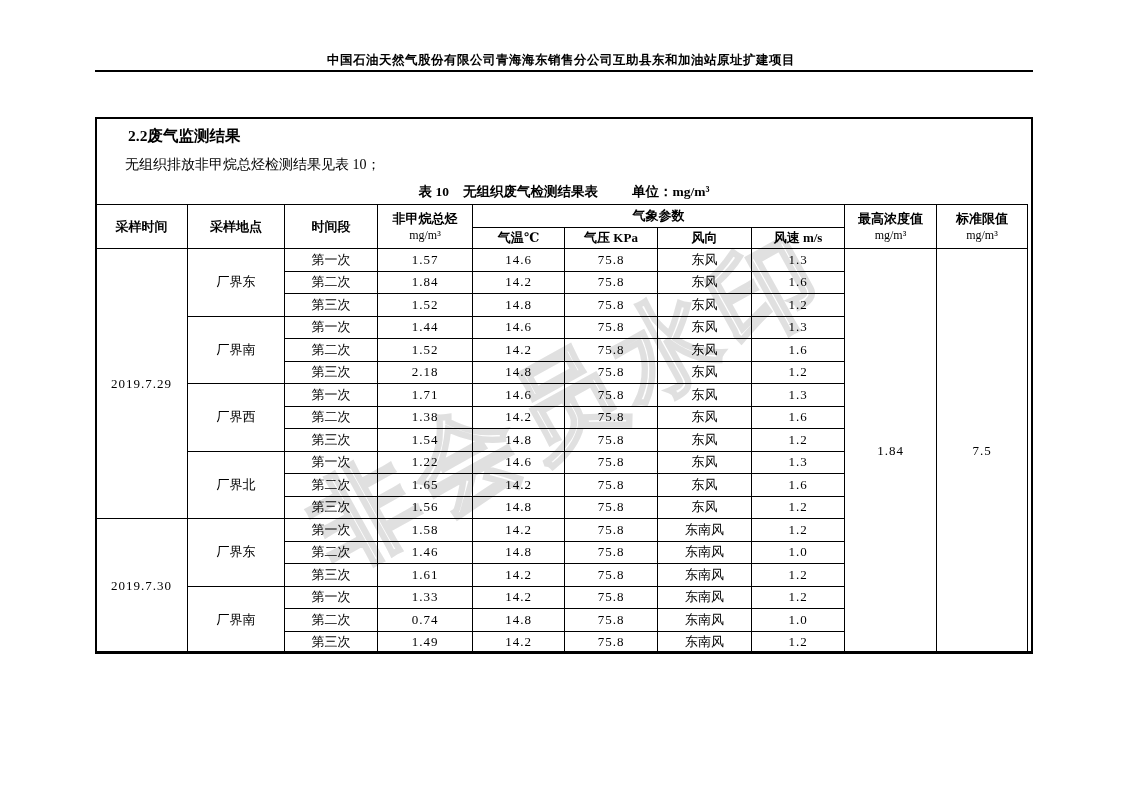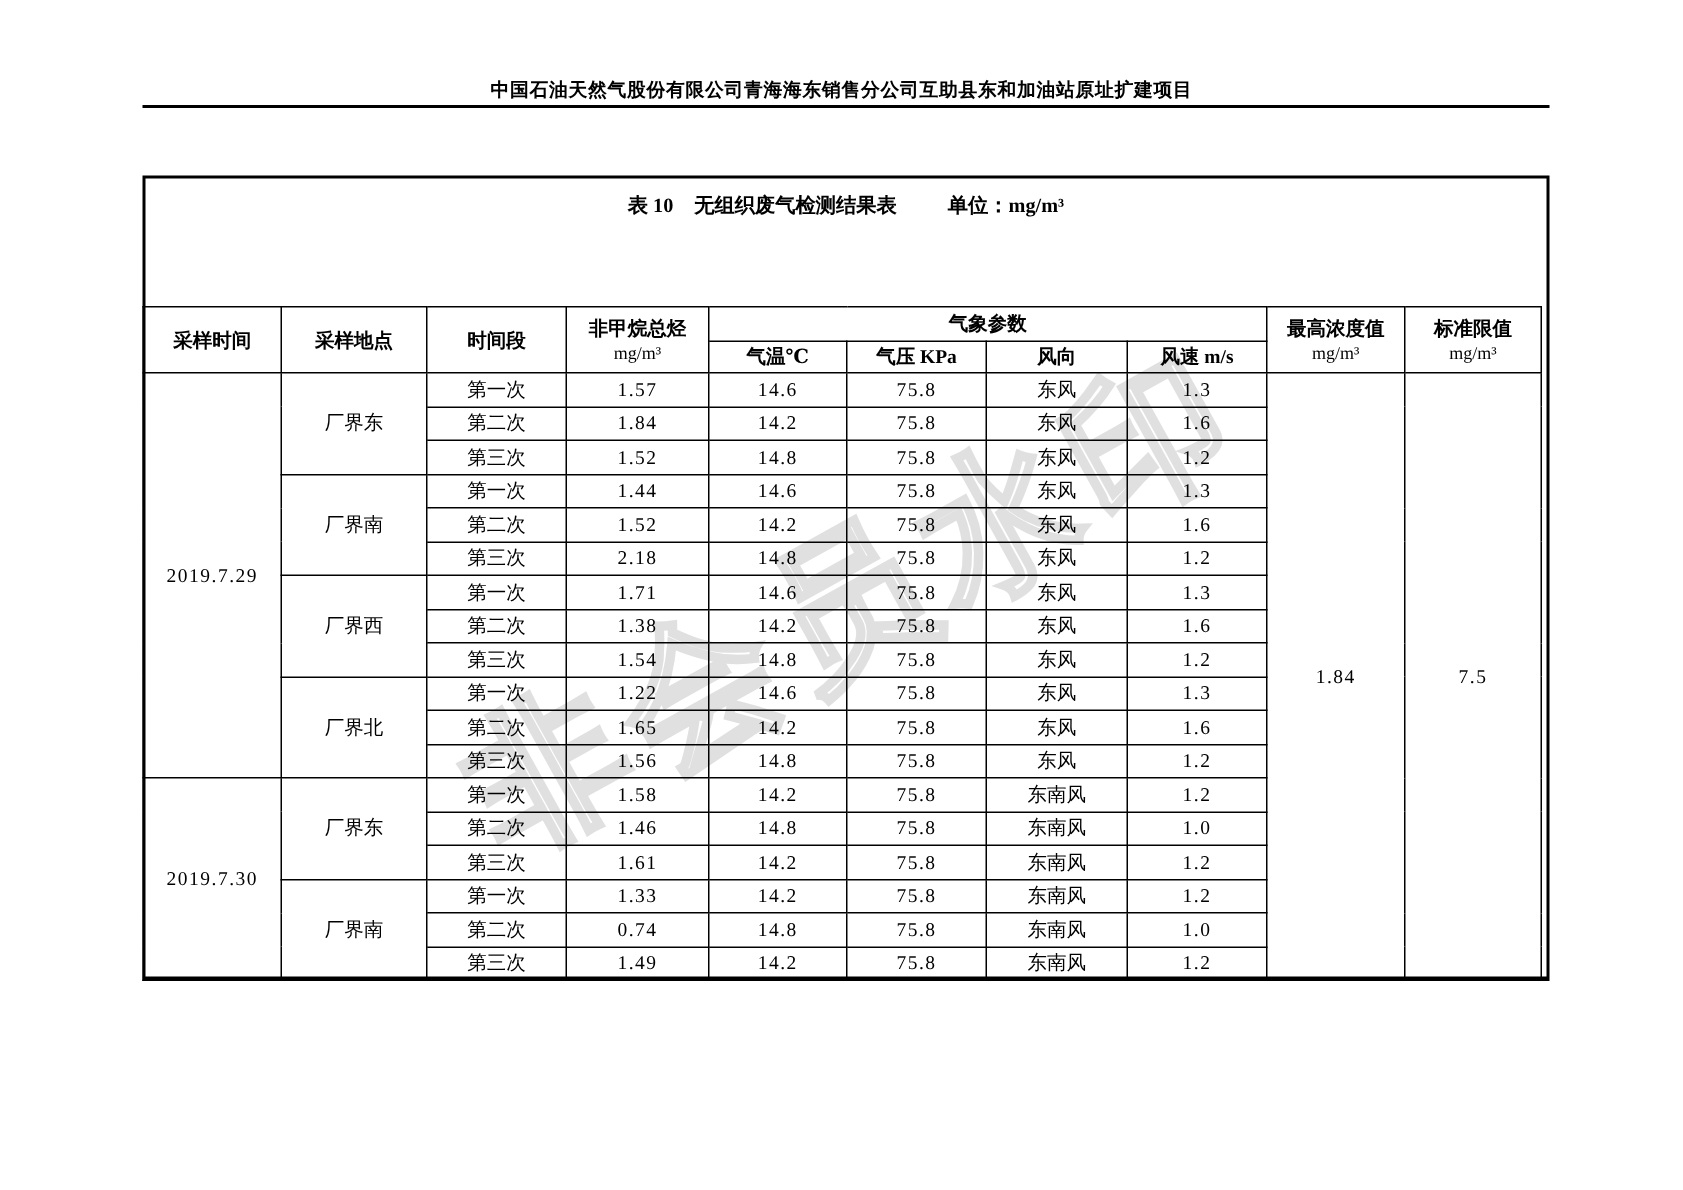--- a/index.html
+++ b/index.html
@@ -105,20 +105,22 @@
 <body>
 
 <div class="page">
 
   <div class="doc-header-title">中国石油天然气股份有限公司青海海东销售分公司互助县东和加油站原址扩建项目</div>
   <div class="doc-header-rule"></div>
 
   <div class="watermark">非会员水印</div>
 
   <div class="content-frame">
+    <div class="section-heading">2.2废气监测结果</div>
+    <div class="intro-text">无组织排放非甲烷总烃检测结果见表 10；</div>
     <div class="table-caption">
       <span class="cap-label">表 10</span><span class="cap-title">无组织废气检测结果表</span><span class="cap-unit">单位：mg/m³</span>
     </div>
 
     <table class="data-table">
       <colgroup>
         <col style="width:92px">
           <col style="width:97px">
           <col style="width:93px">
         <col style="width:95px">

